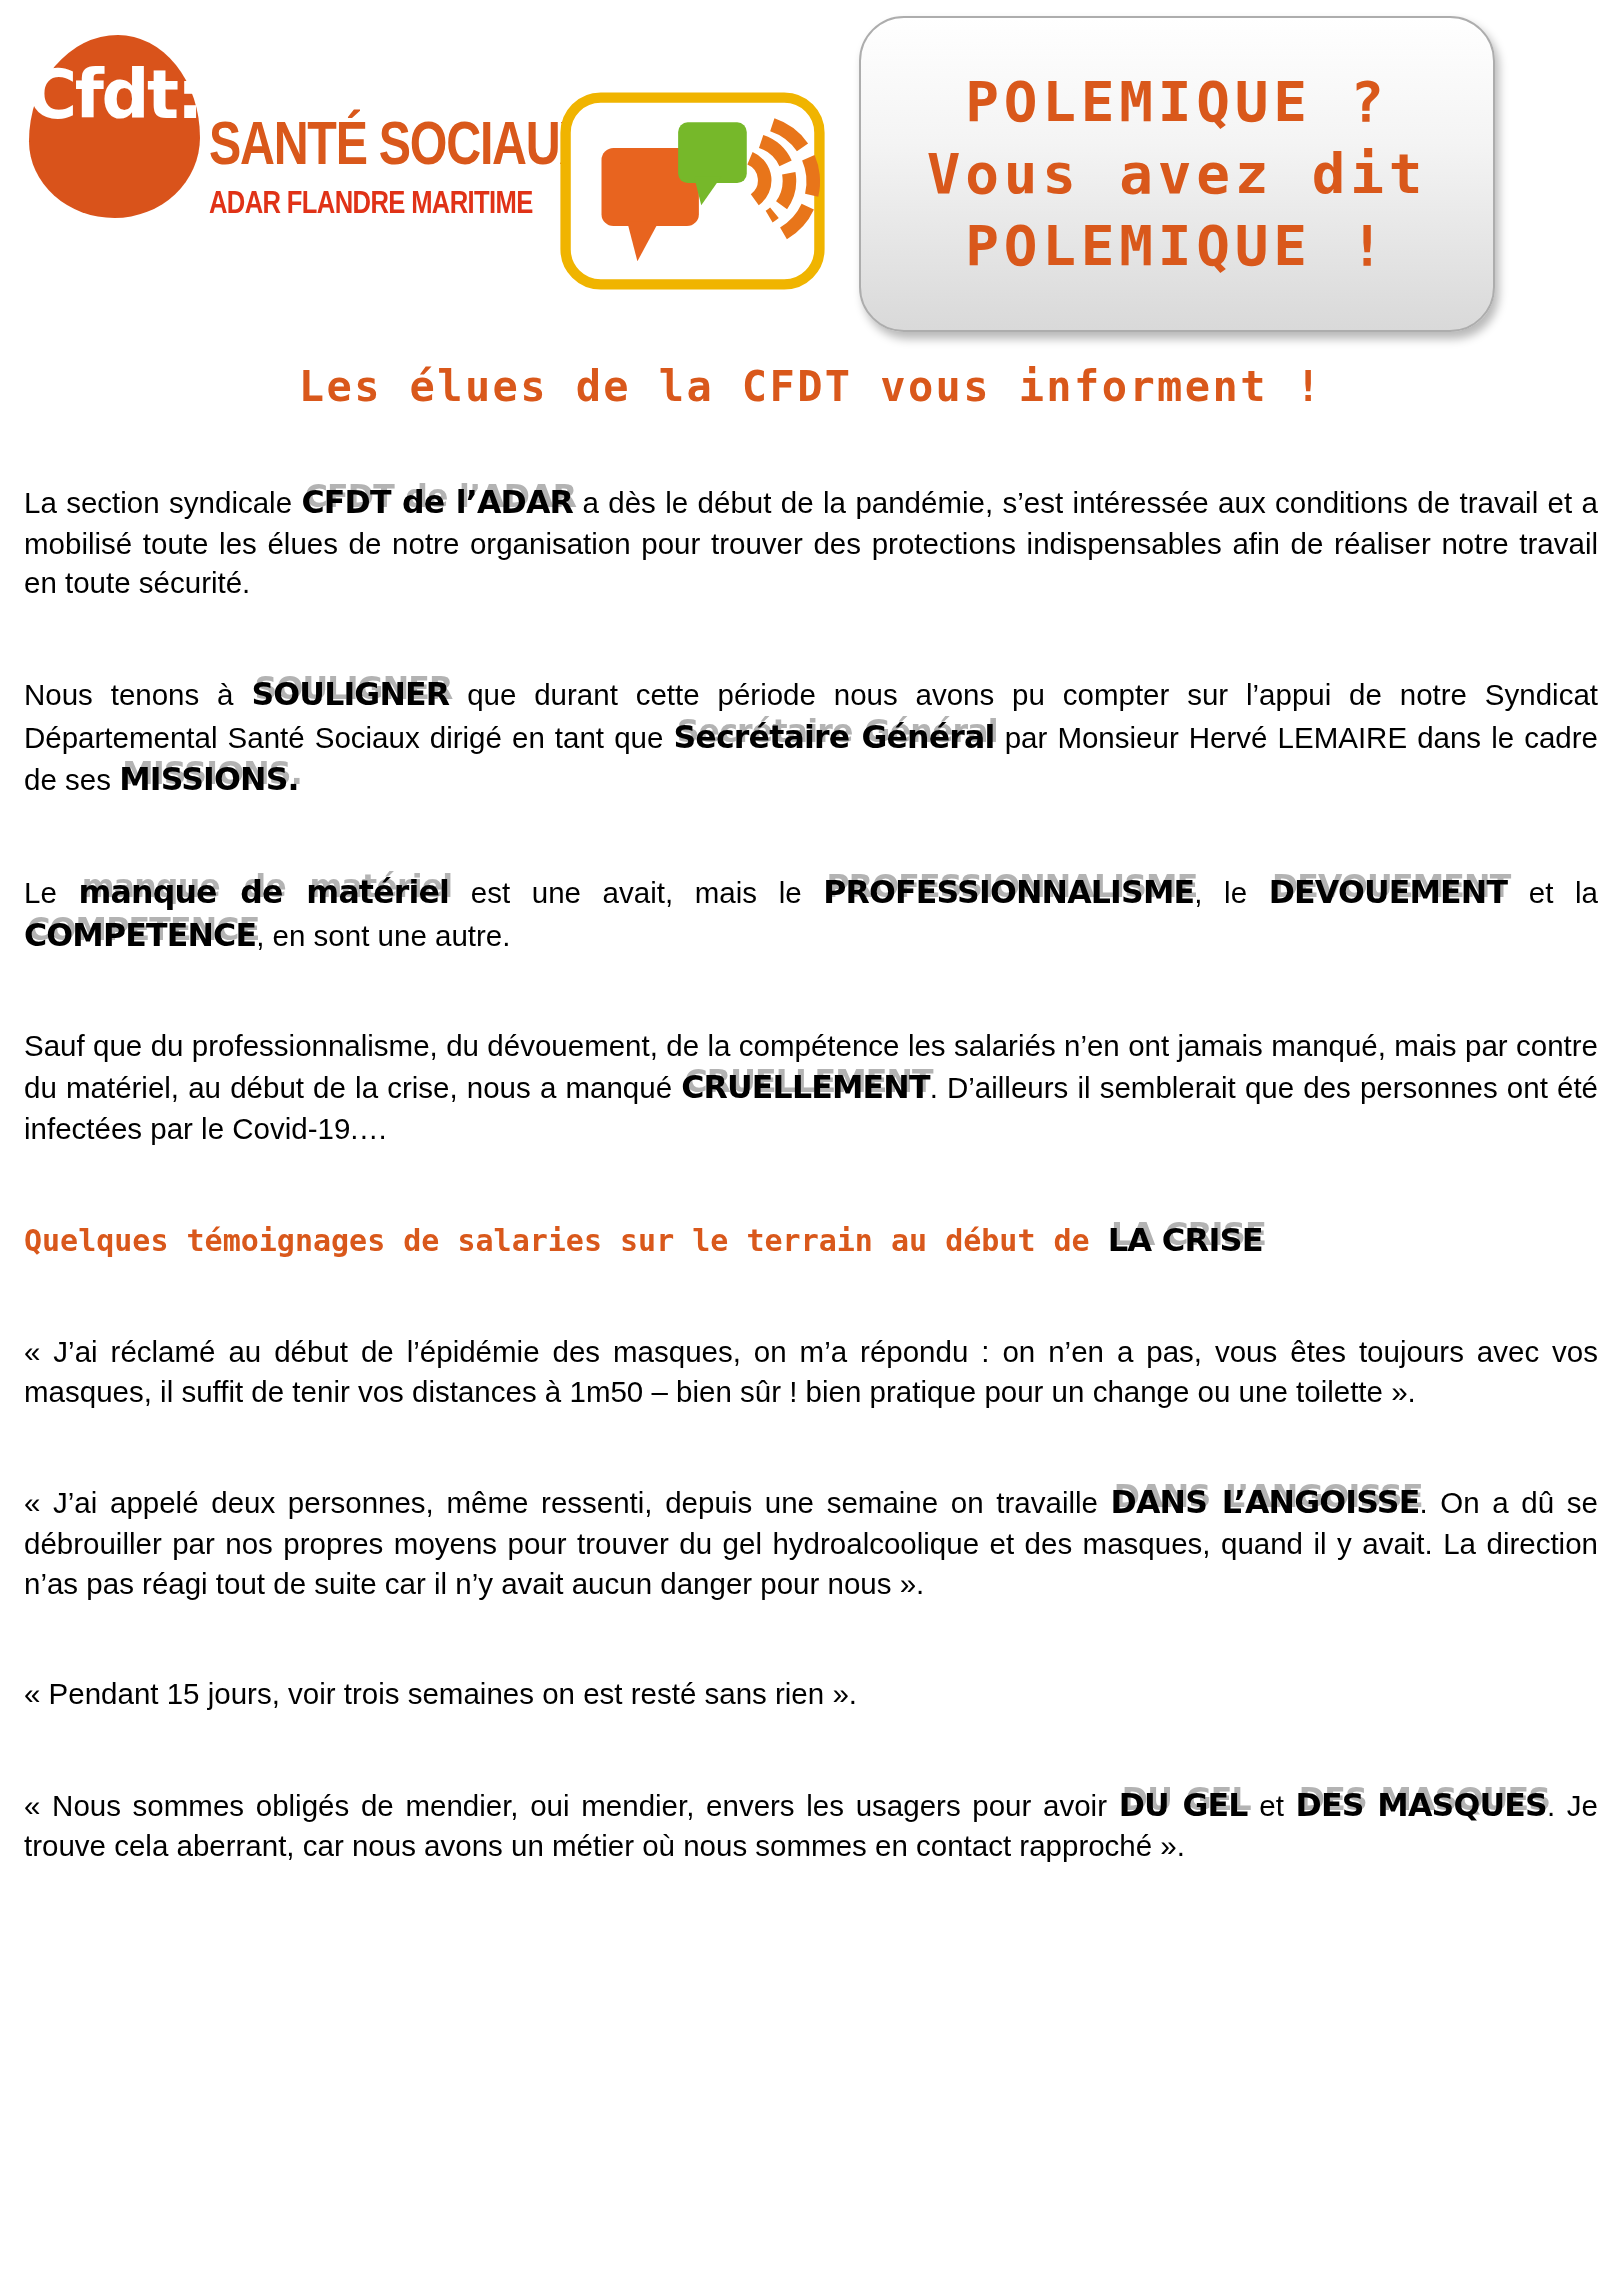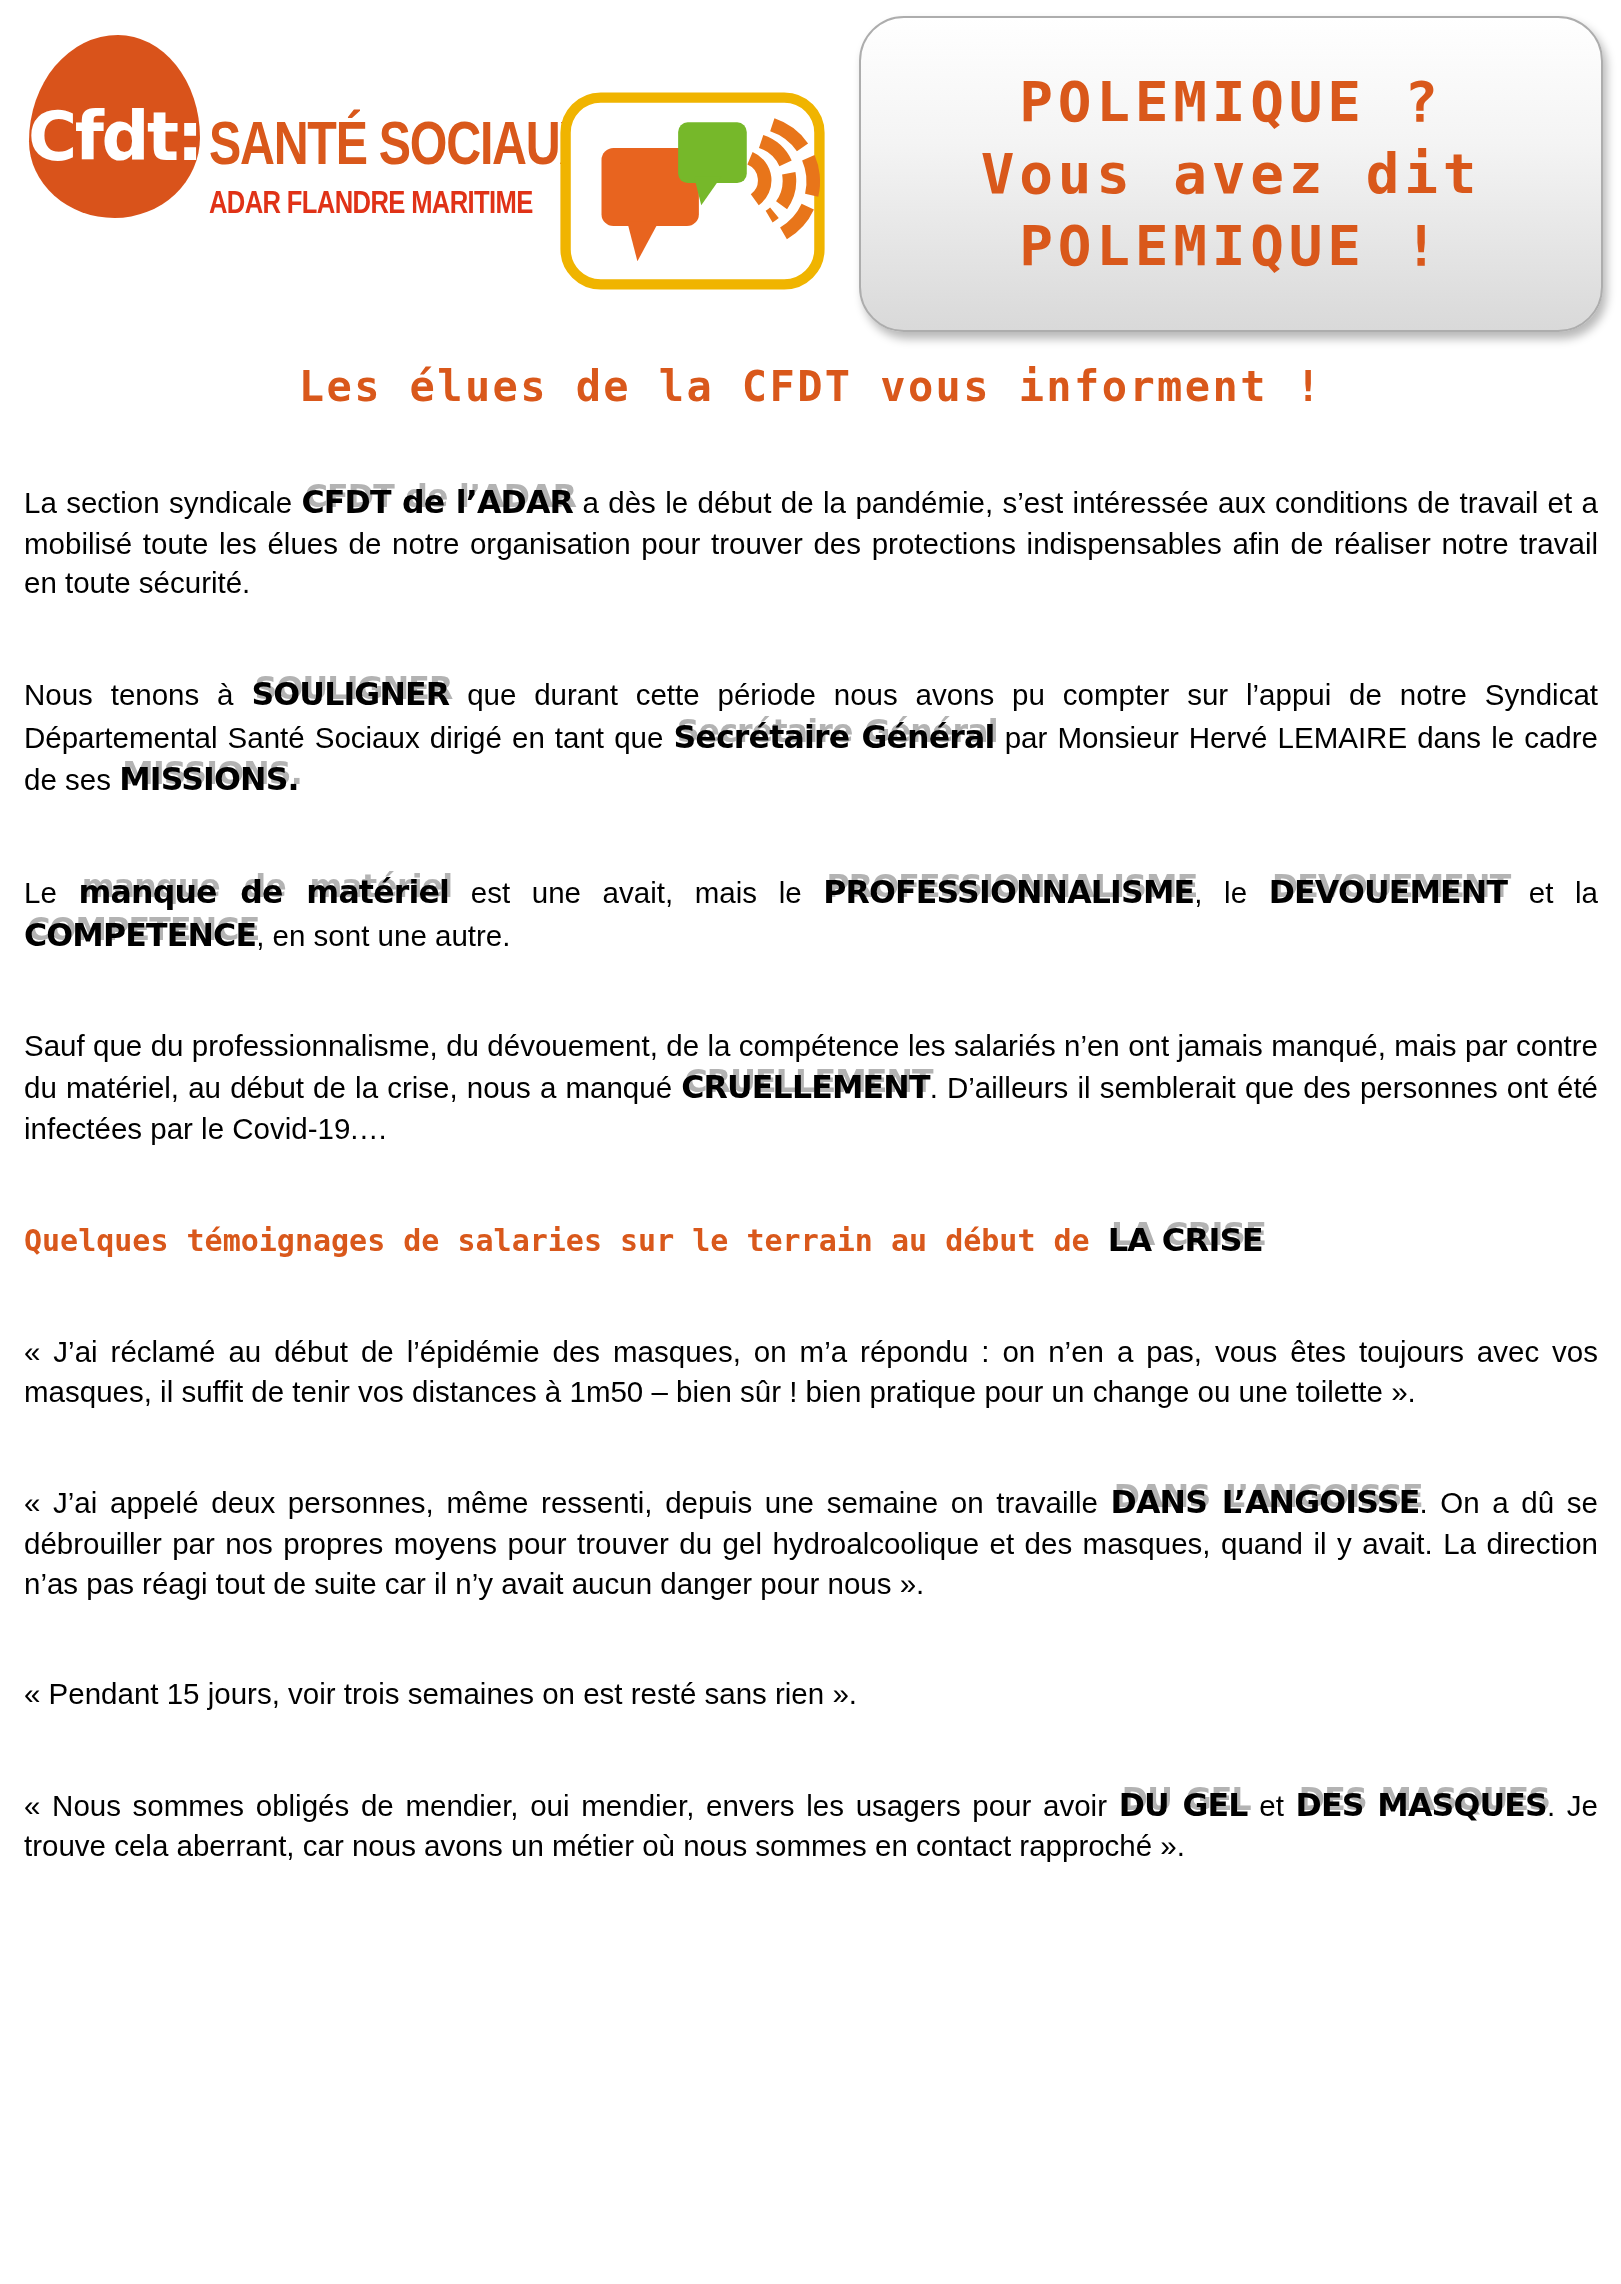--- a/index.html
+++ b/index.html
@@ -19,40 +19,40 @@
     font-family:"Liberation Sans", sans-serif;
     font-size:29.5px;
     color:#000;
   }
   
   .header{position:relative;height:351px;}
   .logo-blob{
     position:absolute;left:29px;top:35px;width:171px;height:183px;
     background:var(--orange-logo);
     border-radius:52% 48% 50% 50% / 58% 56% 44% 42%;
-    display:flex;align-items:center;justify-content:center;
+    display:flex;align-items:flex-start;justify-content:center;
   }
   .logo-text{
     color:#fff;font-family:"DejaVu Sans", sans-serif;font-weight:bold;
     font-size:67px;letter-spacing:-2.4px;padding-top:21px;
   }
   .org{position:absolute;left:209px;top:107px;}
   .org-name{
     font-family:"Liberation Sans", sans-serif;font-weight:bold;
     font-size:62px;color:var(--orange);letter-spacing:-1.6px;
     transform:scaleX(0.78);transform-origin:left center;white-space:nowrap;
   }
   .org-sub{
     font-family:"Liberation Sans", sans-serif;font-weight:bold;
     font-size:32px;color:var(--red);letter-spacing:-0.8px;margin-top:6.4px;
     transform:scaleX(0.80);transform-origin:left center;white-space:nowrap;
   }
   .chat-icon{position:absolute;left:560px;top:92px;width:265px;height:198px;}
   .badge{
-    position:absolute;left:859px;top:16px;width:744px;height:316px;
+    position:absolute;left:859px;top:16px;width:636px;height:316px;
     border-radius:45px;
     background:linear-gradient(180deg,#ffffff 0%,#f4f4f4 40%,#d9d9d9 100%);
     border:2.4px solid #adadad;
     box-shadow:4px 6.4px 9.6px rgba(0,0,0,0.28);
     display:flex;flex-direction:column;align-items:center;justify-content:center;
     font-family:"DejaVu Sans Mono", monospace;font-weight:bold;
     color:var(--orange);font-size:56px;letter-spacing:4.8px;line-height:1.28;
     text-align:center;white-space:nowrap;
   }
   

